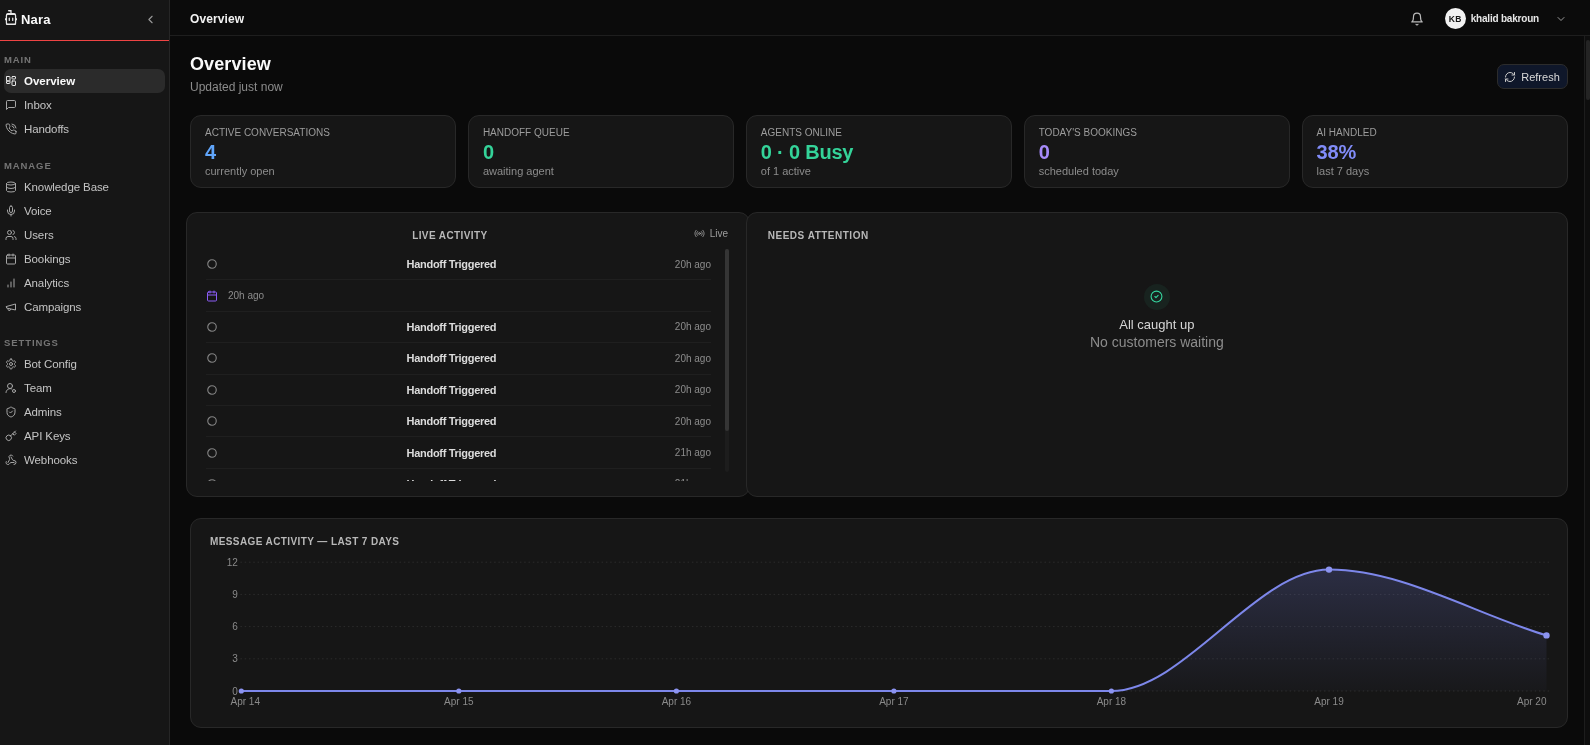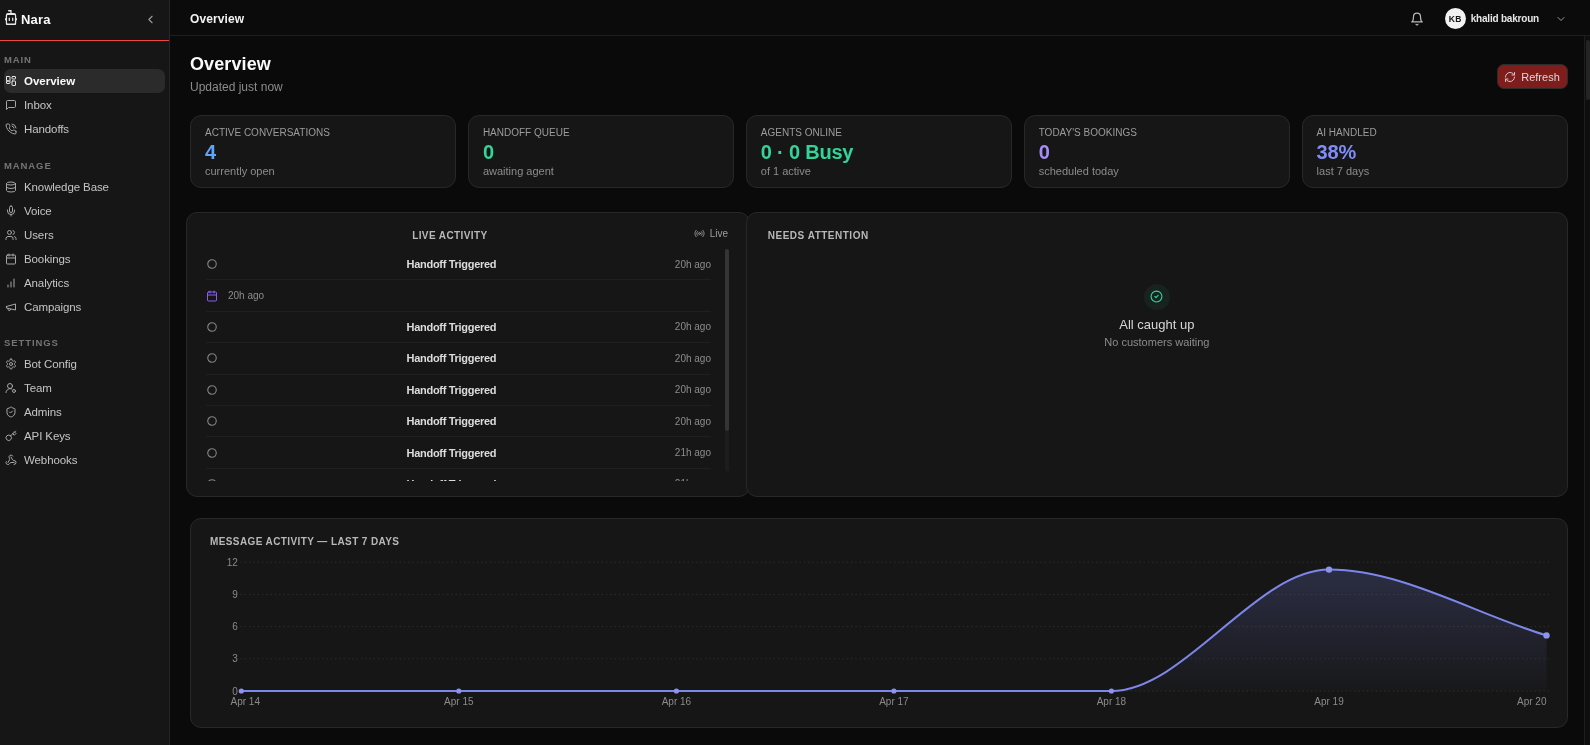--- a/index.html
+++ b/index.html
@@ -53,21 +53,21 @@
   .chev { color:#9a9a9a; }
   
   .content { position:absolute; left:170px; top:36px; width:1420px; height:709px; background:#0a0a0a; }
   .scrolltrack { position:absolute; right:0; top:0; width:6px; height:709px; background:#0e0e0e; border-left:1px solid #1d1d1d; }
   .scrolltrack .th { position:absolute; top:4px; left:1px; width:4px; height:60px; background:#242424; border-radius:2px; }
   .pagehead { position:absolute; left:20px; top:19px; }
   .pagehead h1 { font-size:18px; line-height:19px; font-weight:bold; color:#fafafa; letter-spacing:0.1px; }
   .pagehead .sub { font-size:12px; color:#8c8c8c; margin-top:6px; }
   .refresh {
     position:absolute; left:1326.5px; top:28px; height:25px; width:71px;
-    background:#7f1d1d; border:1px solid #2c2c2c; border-radius:7px;
+    background:#0f172a; border:1px solid #2c2c2c; border-radius:7px;
     display:flex; align-items:center; justify-content:center;
     font-size:11px; color:#d9d9d9;
   }
   .refresh svg { margin-right:5px; color:#c9c9c9; }
   
   .card { background:#161616; border:1px solid #282828; border-radius:11px; position:absolute; }
   .stat { width:266.4px; height:73px; top:78.5px; padding:11px 14px 0 14px; }
   .stat .lbl { font-size:10px; line-height:12px; letter-spacing:0px; color:#9c9c9c; text-transform:uppercase; }
   .stat .val { font-size:20px; font-weight:bold; margin-top:3px; line-height:20px; letter-spacing:-0.2px; }
   .stat .sub { font-size:11px; color:#8c8c8c; margin-top:3px; line-height:13px; }
@@ -88,21 +88,21 @@
   .row .t { flex:1; font-size:11px; font-weight:bold; color:#dcdcdc; letter-spacing:-0.3px; }
   .row .when { font-size:10px; color:#8c8c8c; }
   .sbar { position:absolute; right:0px; top:0px; width:4px; height:223px; background:#1d1d1d; border-radius:3px; }
   .sbar .thumb { position:absolute; top:0; left:0; width:4px; height:182px; background:#353535; border-radius:3px; }
   
   .needs { left:575.8px; top:175.5px; width:822.2px; height:285px; }
   .needs .panel-h { position:absolute; left:21px; top:17px; }
   .empty { position:absolute; left:0; right:0; top:71px; text-align:center; }
   .empty .ico { width:26px; height:26px; border-radius:50%; background:rgba(52,211,153,0.07); margin:0 auto; display:flex; align-items:center; justify-content:center; color:#36d7a0; }
   .empty .t1 { font-size:13px; color:#d6d6d6; margin-top:7px; line-height:16px; }
-  .empty .t2 { font-size:11px; color:#8c8c8c; margin-top:3px; line-height:13px; }
+  .empty .t2 { font-size:14px; color:#8c8c8c; margin-top:3px; line-height:13px; }
   
   .chartcard { left:20px; top:481.5px; width:1378px; height:210.5px; }
   .chartcard .panel-h { position:absolute; left:19px; top:17px; }
 </style>
 </head>
 <body>
 
 <div class="sidebar">
   <div class="sb-head">
     <svg class="logo" style="margin:-4px 0 0 1px;" width="12" height="15" viewBox="1.5 3.5 21 17" preserveAspectRatio="none" fill="none" stroke="currentColor" stroke-width="2.2" stroke-linecap="round" stroke-linejoin="round">

